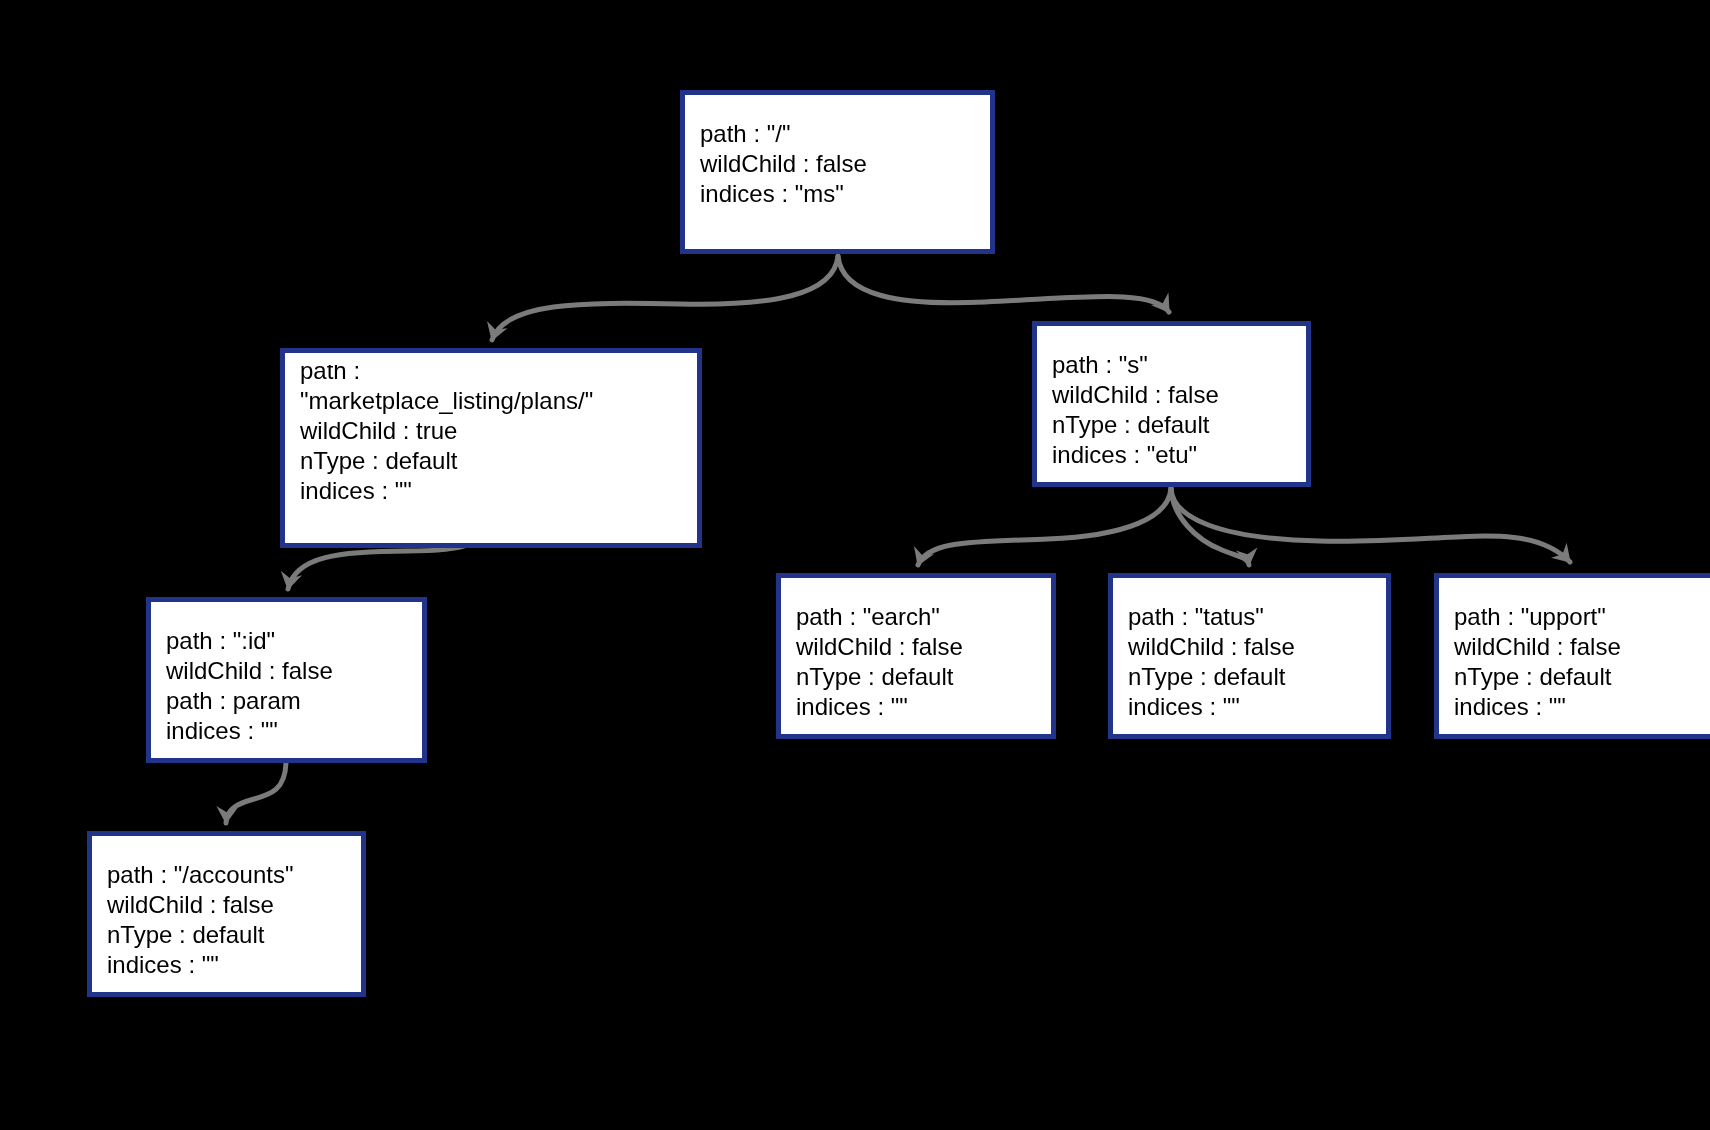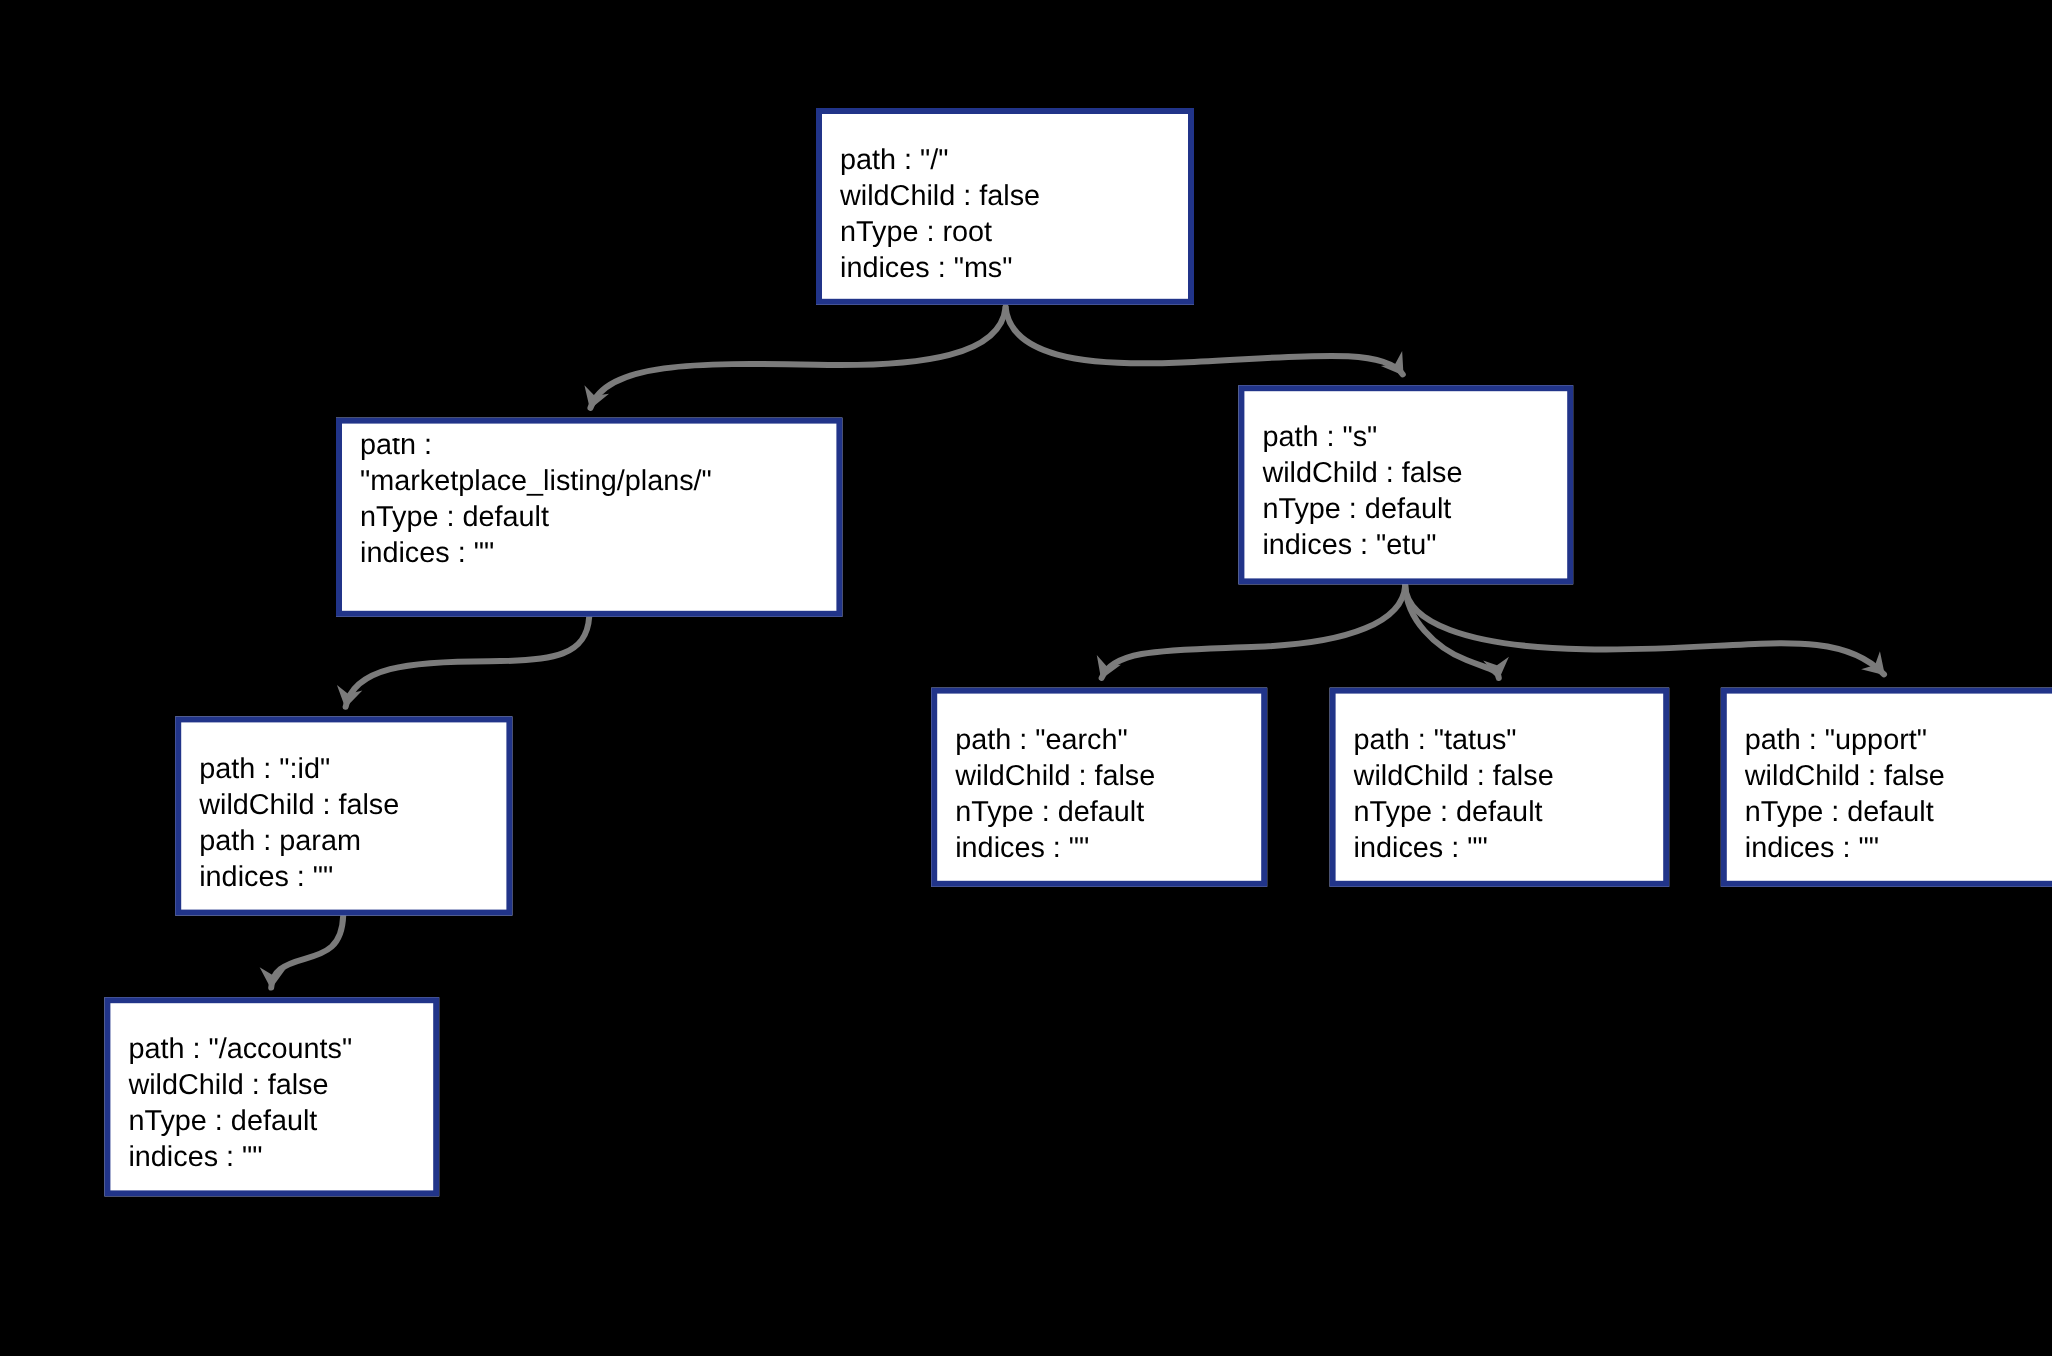--- a/index.html
+++ b/index.html
@@ -53,31 +53,31 @@
       <path d="M1171,488 C1172,516 1196,540 1222,550 C1242,558 1248,558 1249,565" marker-end="url(#arrow)"></path>
       <path d="M1171,488 C1172,518 1220,539 1320,541 C1450,544 1528,518 1570,562" marker-end="url(#arrow)"></path>
     </g>
   </svg>
 
   <div class="node" style="left:680px;top:90px;width:315px;height:164px">
     <div class="node-window">
       <div class="node-text">
         <div>path : "/"</div>
         <div>wildChild : false</div>
-        <div>nType : root</div>
         <div>indices : "ms"</div>
       </div>
     </div>
   </div>
 
-  <div class="node clipped" style="left:280px;top:348px;width:422px;height:166px">
+  <div class="node clipped" style="left:280px;top:348px;width:422px;height:200px">
     <div class="node-window">
       <div class="node-text">
         <div>path :</div>
         <div>"marketplace_listing/plans/"</div>
+        <div>wildChild : true</div>
         <div>nType : default</div>
         <div>indices : ""</div>
       </div>
     </div>
   </div>
 
   <div class="node" style="left:1032px;top:321px;width:279px;height:166px">
     <div class="node-window">
       <div class="node-text">
         <div>path : "s"</div>

